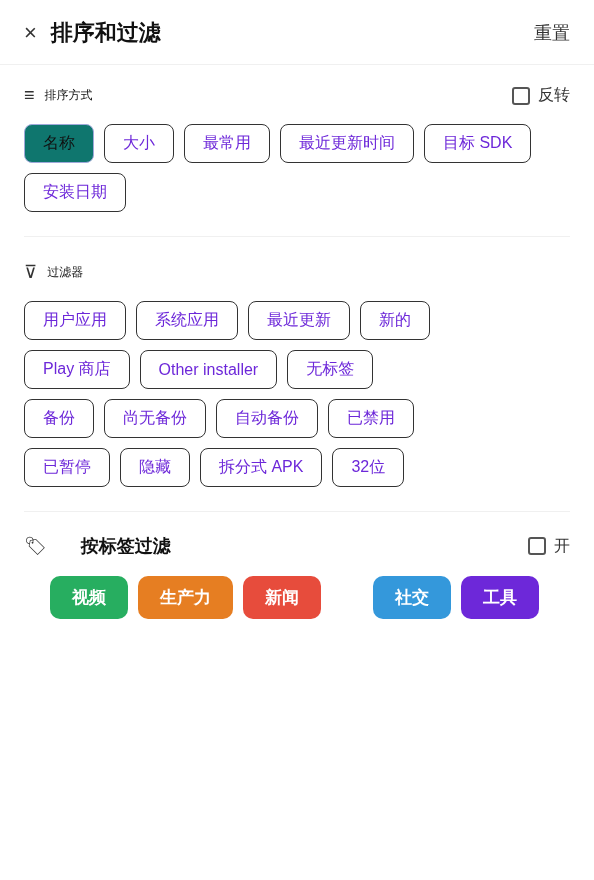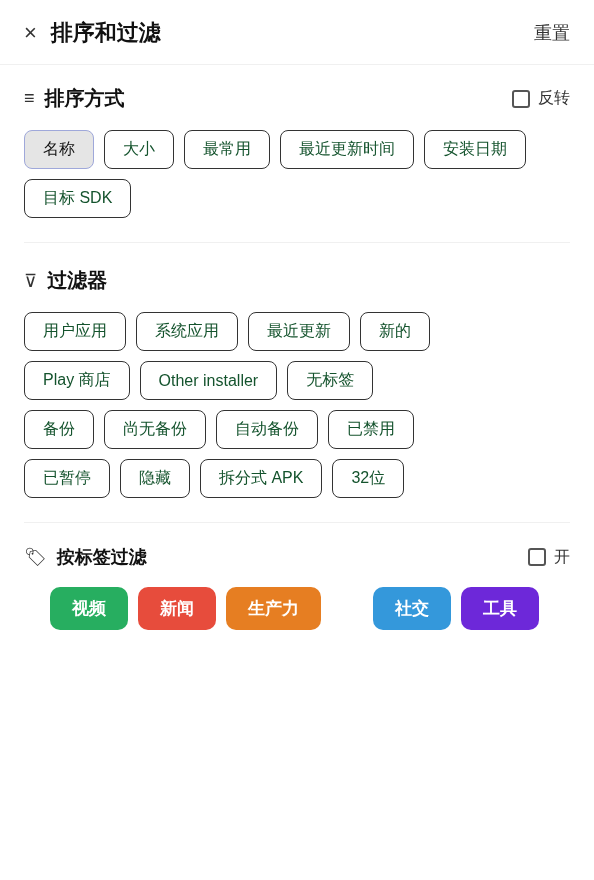--- a/index.html
+++ b/index.html
@@ -57,22 +57,22 @@
       margin-bottom: 18px;
     }
 
     .section-title-wrap {
       display: flex;
       align-items: center;
       gap: 10px;
     }
 
     .section-title {
-      font-size: 20px;
-      font-weight: 700;
+      font-size: 12px;
+      font-weight: 400;
       color: #111;
     }
 
     .section-icon {
       font-size: 18px;
       color: #333;
     }
 
     .reverse-wrap {
       display: flex;
@@ -110,29 +110,29 @@
       flex-wrap: wrap;
       gap: 10px;
       margin-bottom: 10px;
     }
 
     .chip {
       border: 1.5px solid #333;
       border-radius: 8px;
       padding: 8px 18px;
       font-size: 16px;
-      color: #14532d;
+      color: #6d28d9;
       background: #fff;
       cursor: pointer;
       font-weight: 500;
       white-space: nowrap;
     }
 
     .chip.active {
-      background: #e5e5e5;
+      background: #0f766e;
       border-color: #9fa8da;
       color: #111;
     }
 
     .divider {
       height: 1px;
       background: #f0f0f0;
       margin: 4px 24px;
     }
 
@@ -150,20 +150,21 @@
     .tag-title-wrap {
       display: flex;
       align-items: center;
       gap: 10px;
     }
 
     .tag-title {
       font-size: 18px;
       font-weight: 700;
       color: #111;
+      margin-left: 24px;
     }
 
     .tag-chips-row {
       display: flex;
       flex-wrap: wrap;
       gap: 10px;
       padding-left: 26px;
     }
 
     .tag-chip {
@@ -206,22 +207,22 @@
     <div class="reverse-wrap">
       <span class="checkbox"></span>
       <span class="reverse-label">反转</span>
     </div>
   </div>
   <div class="chips-row" id="sort-chips-row">
       <button class="chip active">名称</button>
       <button class="chip">大小</button>
       <button class="chip">最常用</button>
       <button class="chip">最近更新时间</button>
+      <button class="chip">目标 SDK</button>
       <button class="chip">安装日期</button>
-      <button class="chip">目标 SDK</button>
     </div>
 </div>
 
 <div class="divider"></div>
 
 <div class="section">
   <div class="section-header">
     <div class="section-title-wrap">
       <span class="section-icon">⊽</span>
       <span class="section-title">过滤器</span>
@@ -262,18 +263,18 @@
       <span class="section-icon">🏷</span>
       <span class="tag-title">按标签过滤</span>
     </div>
     <div class="toggle-wrap">
       <span class="checkbox"></span>
       <span class="toggle-label">开</span>
     </div>
   </div>
   <div class="tag-chips-row" id="tag-chips-row">
       <button class="tag-chip green">视频</button>
+      <button class="tag-chip orange">生产力</button>
       <button class="tag-chip red">新闻</button>
-      <button class="tag-chip orange">生产力</button>
       <button class="tag-chip blue">社交</button>
       <button class="tag-chip darkred">工具</button>
     </div>
 </div>
 
 </body></html>

